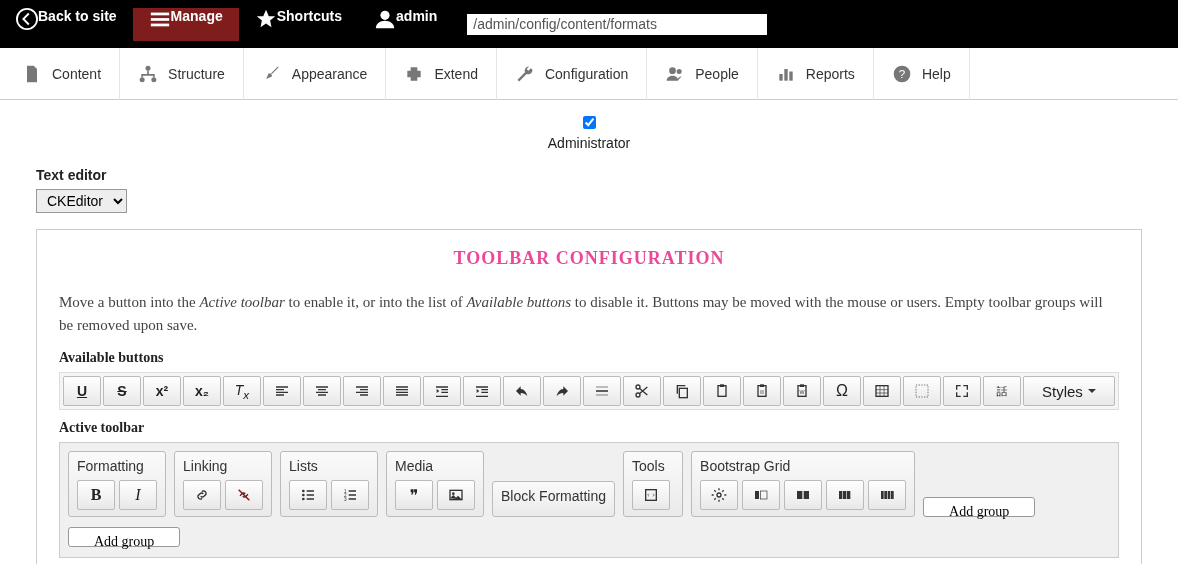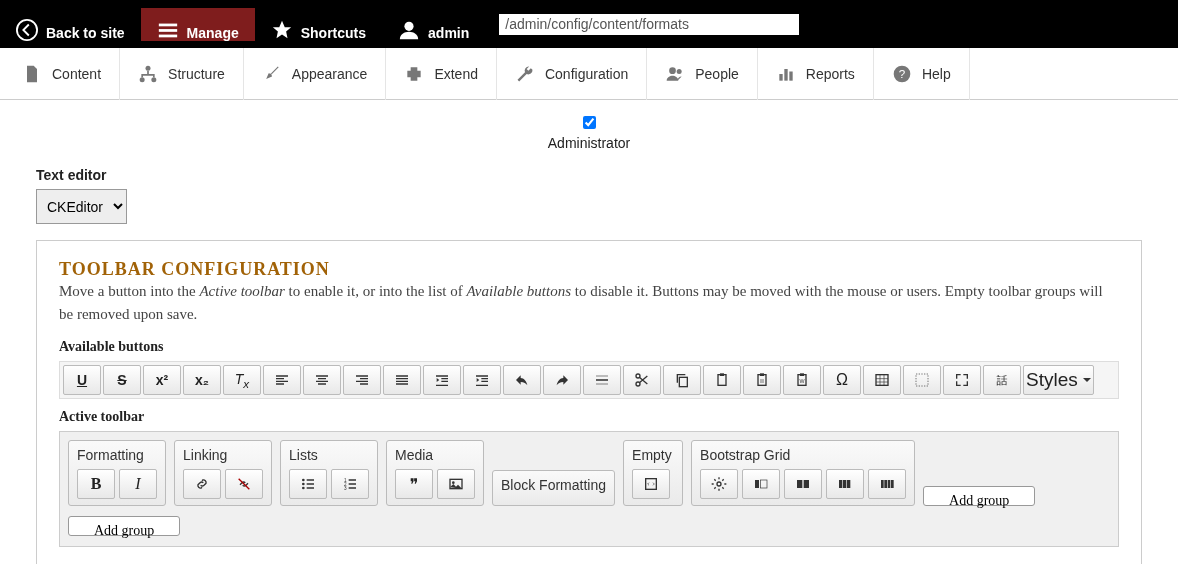--- a/index.html
+++ b/index.html
@@ -1,38 +1,38 @@
 <!DOCTYPE html>
 <html><head>
 <meta charset="utf-8">
 <style>
   * { box-sizing: border-box; margin:0; padding:0; }
   body { font-family: "Lucida Grande","Lucida Sans Unicode",Arial,sans-serif; font-size:14px; color:#222; background:#fff; width:1178px; }
   .topbar { background:#000; color:#fff; height:48px; display:flex; align-items:center; }
-  .tb-item { display:flex; align-items:flex-end; padding:0 16px; height:33px; cursor:pointer; font-weight:bold; gap:8px; }
+  .tb-item { display:flex; align-items:flex-start; padding:0 16px; height:33px; cursor:pointer; font-weight:bold; }
   .tb-item.active { background:#7f1d1d; }
   .tb-icon { width:22px; height:22px; display:flex; align-items:center; justify-content:center; }
   .tb-icon svg { fill:#fff; }
   .urlbox { margin-left:14px; width:300px; height:21px; background:#fff; color:#555; font-size:14px; padding:4px 6px; border:none; }
   .adminbar { background:#fff; border-bottom:1px solid #ccc; height:52px; display:flex; align-items:center; padding:0 4px; }
   .ab-item { display:flex; align-items:center; gap:10px; padding:0 18px; height:52px; border-right:1px solid #e5e5e5; cursor:pointer; color:#333; }
   .ab-icon { width:20px; height:20px; color:#888; }
   .ab-icon svg { fill:#777; }
   .content { padding:10px 36px 20px 36px; }
   .chk-row { display:flex; align-items:center; gap:6px; margin:6px 0 16px 0;flex-direction:column; }
   .field-label { font-weight:bold; margin-bottom:6px; }
-  select.editor { height:35px; font-size:14px; padding:2px 6px; border:1px solid #999; background:#eee; }
+  select.editor { height:24px; font-size:14px; padding:2px 6px; border:1px solid #999; background:#eee; }
   .fieldset { border:1px solid #ccc; padding:18px 22px; margin-top:16px; }
-  .fs-title { font-family: Georgia, serif; letter-spacing:1px; font-weight:bold; font-size:18px; color:#a16207; margin-bottom:0; }
+  .fs-title { font-family: Georgia, serif; letter-spacing:1px; font-weight:bold; font-size:18px; color:#ec4899; margin-bottom:22px;text-align:center; }
   .fs-desc { font-family: Georgia, serif; color:#444; font-size:15px; line-height:1.5; margin-bottom:14px; }
   .fs-desc em { font-style:italic; }
   .sect-label { font-weight:bold; font-family: Georgia, serif; margin:10px 0 6px 0; }
   .btn-row { display:flex; flex-wrap:nowrap; gap:2px; padding:3px; background:#f5f5f5; border:1px solid #ddd; }
   .tk { width:38px; height:30px; background:linear-gradient(#fff,#e8e8e8); border:1px solid #bbb; border-radius:2px; display:flex; align-items:center; justify-content:center; cursor:grab; font-size:14px; }
-  .tk.wide { width:auto; padding:0 2px; font-size:19px; }
+  .tk.wide { width:auto; padding:0 18px; font-size:15px; }
   .tk svg { width:16px; height:16px; fill:#333; }
   .tk.bold { font-weight:bold; font-family:Georgia,serif; font-size:16px;}
   .tk.italic { font-style:italic; font-family:Georgia,serif; font-size:16px;}
   .active-toolbar { background:#f0f0f0; border:1px solid #ccc; padding:8px; }
   .groups-row { display:flex; gap:8px; align-items:flex-end; flex-wrap:nowrap; }
   .tgroup { background:linear-gradient(#fafafa,#eaeaea); border:1px solid #bbb; border-radius:3px; padding:6px 8px; min-width:60px; }
   .tgroup-title { font-size:14px; color:#333; margin-bottom:6px; white-space:nowrap; }
   .tgroup-btns { display:flex; gap:4px; }
   .addgroup { background:#fff; border:1px solid #999; border-radius:3px; padding:6px 25px; cursor:pointer; font-size:14px; height:20px;font-family:Liberation Serif, serif; }
   .row2 { margin-top:10px; }
@@ -341,21 +341,21 @@
                   <circle cx="8" cy="10" r="2"></circle>
                   <path d="M3 17l5-5 4 4 3-3 6 6"></path>
                 </svg>
               </div>
           </div>
         </div>
         <div class="tgroup">
           <div class="tgroup-title">Block Formatting</div>
         </div>
         <div class="tgroup">
-          <div class="tgroup-title">Empty</div>
+          <div class="tgroup-title">Tools</div>
           <div class="tgroup-btns">
             <div class="tk">
                 <svg viewBox="0 0 24 24">
                   <rect x="4" y="4" width="16" height="16" fill="none" stroke="#333" stroke-width="2"></rect>
                   <path d="M9 10l-2 2 2 2M15 10l2 2-2 2" stroke="#333" fill="none"></path>
                 </svg>
               </div>
           </div>
         </div>
         <div class="tgroup">

